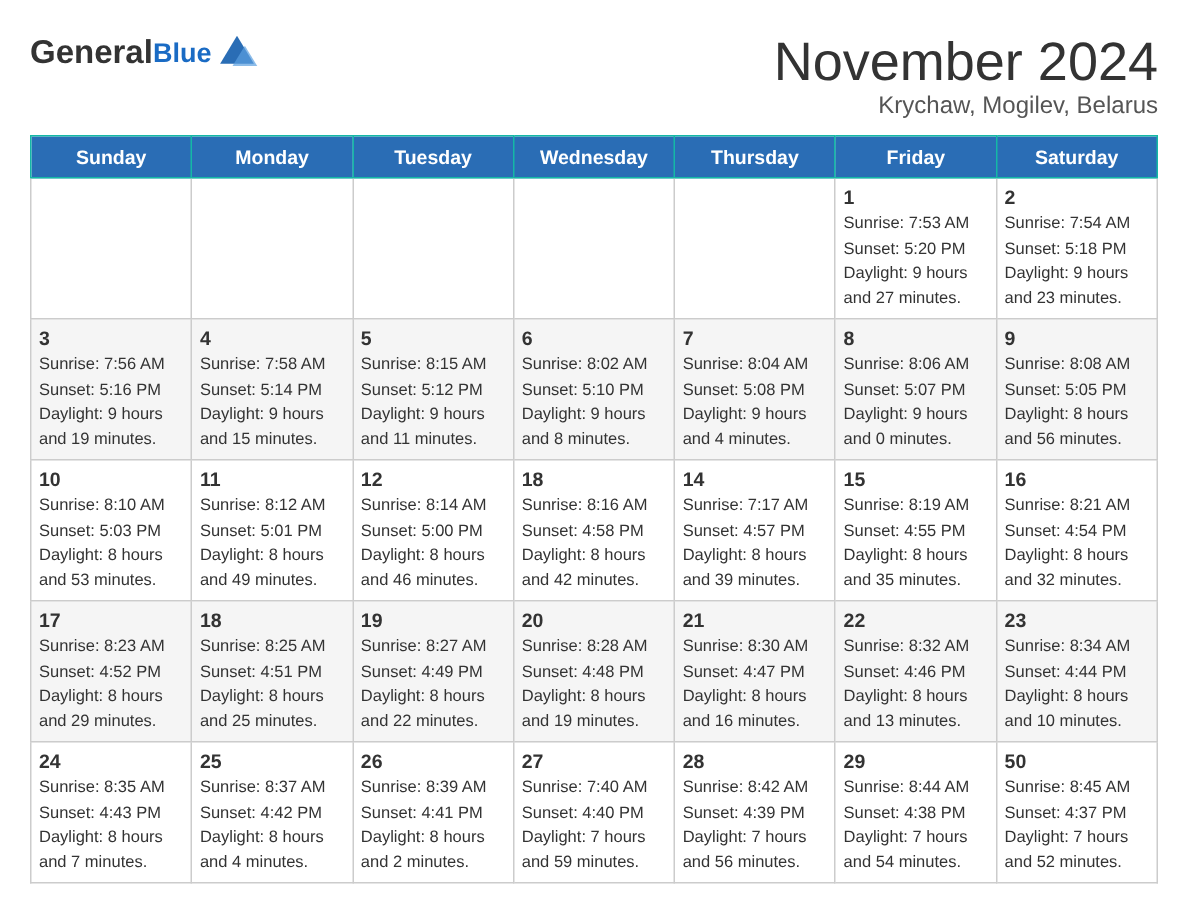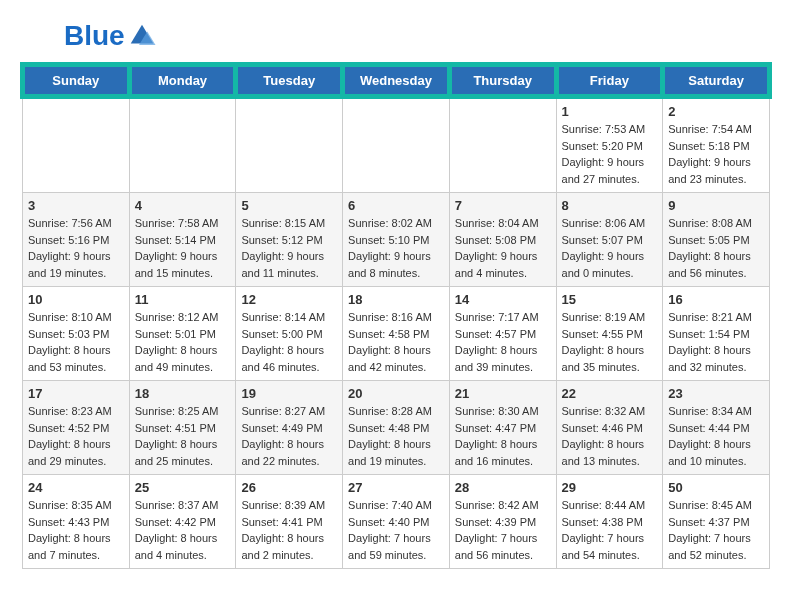--- a/index.html
+++ b/index.html
@@ -24,24 +24,23 @@
     .logo-text {
       display: flex;
       align-items: center;
     }
     .logo-general {
       font-size: 22px;
       font-weight: bold;
       color: #333;
     }
     .logo-blue {
-      font-size: 28px;
+      font-size: 18px;
       font-weight: bold;
       color: #1a6bc4;
-      padding-left: 44px;
     }
     .logo-icon {
       width: 30px;
       height: 30px;
       margin-left: 2px;
     }
     .title-block {
       text-align: right;
     }
     .month-title {
@@ -58,21 +57,21 @@
       border-collapse: collapse;
       table-layout: fixed;
     }
     thead th {
       background-color: #2a6db5;
       color: #fff;
       text-align: center;
       padding: 6px 4px;
       font-size: 13px;
       font-weight: bold;
-      border: 5px solid #14b8a6;
+      border: 1px solid #14b8a6;
     }
     tbody td {
       vertical-align: top;
       border: 1px solid #ccc;
       padding: 5px 5px;
       font-size: 11px;
       color: #333;
       height: 88px;
       background: #fff;
     }
@@ -93,27 +92,32 @@
       background: #fff;
     }
   </style>
 </head>
 <body>
 
 <div class="header">
   <div class="logo">
     <div class="logo-text">
       <span class="logo-text">
+        <span class="logo-general">General</span>
           <span class="logo-blue">Blue</span>
         <svg class="logo-icon" viewBox="0 0 40 40">
           <polygon points="20,5 35,30 5,30" fill="#2a6db5"></polygon>
           <polygon points="27,14 38,32 16,32" fill="#5ba0e0" opacity="0.7"></polygon>
         </svg>
       </span>
     </div>
+  </div>
+  <div class="title-block">
+    <div class="month-title">November 2024</div>
+    <div class="subtitle">Krychaw, Mogilev, Belarus</div>
   </div>
 </div>
 
 <table>
   <thead>
     <tr>
     <th>Sunday</th>
         <th>Monday</th>
         <th>Tuesday</th>
         <th>Wednesday</th>
@@ -219,21 +223,21 @@
         </td>
         <td>
           <span class="day-num">15</span>
           <div class="day-info">Sunrise: 8:19 AM
 Sunset: 4:55 PM
 Daylight: 8 hours and 35 minutes.</div>
         </td>
         <td>
           <span class="day-num">16</span>
           <div class="day-info">Sunrise: 8:21 AM
-Sunset: 1:54 PM
+Sunset: 4:54 PM
 Daylight: 8 hours and 32 minutes.</div>
         </td>
       </tr>
       <tr>
         <td>
           <span class="day-num">17</span>
           <div class="day-info">Sunrise: 8:23 AM
 Sunset: 4:52 PM
 Daylight: 8 hours and 29 minutes.</div>
         </td>

